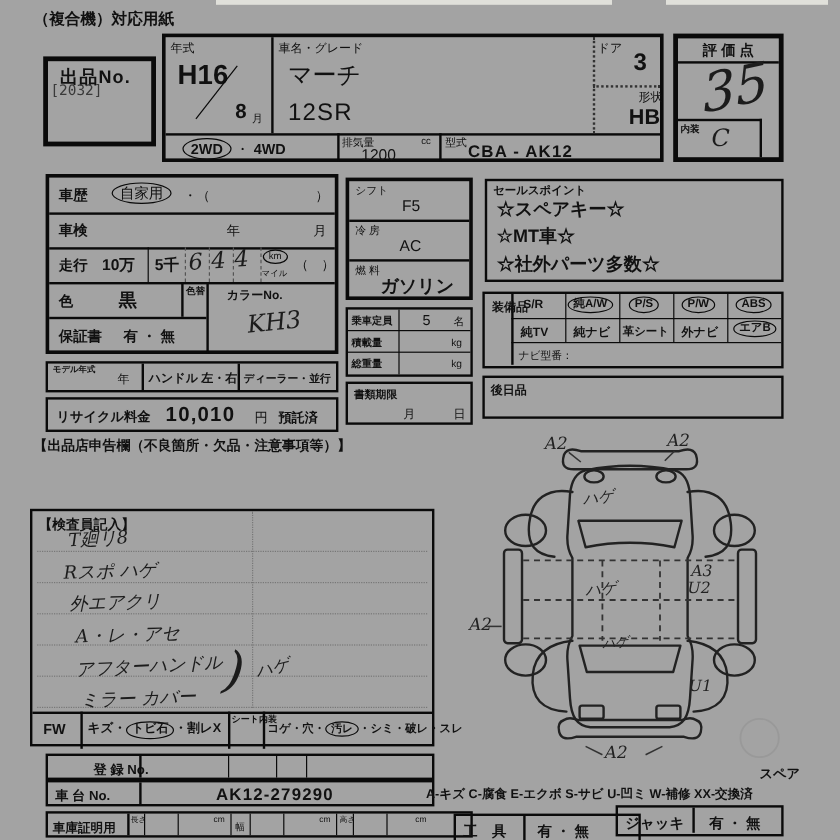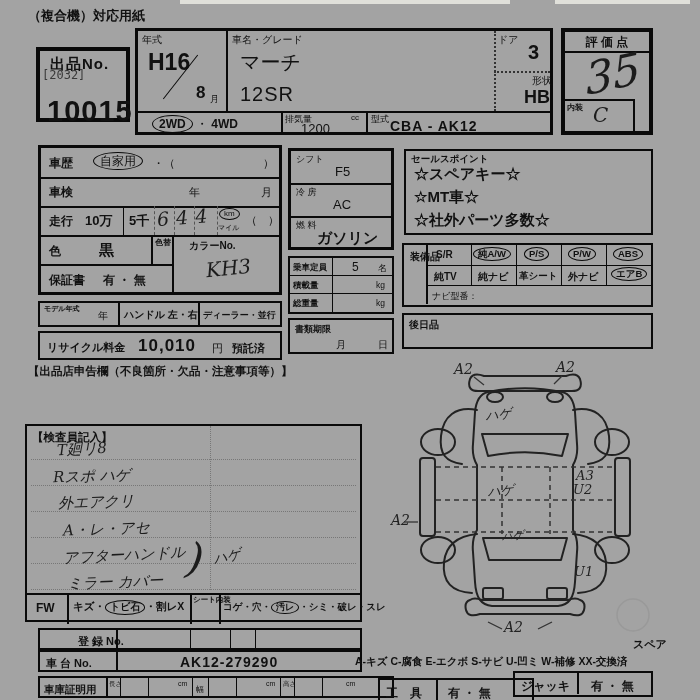--- a/index.html
+++ b/index.html
@@ -25,21 +25,20 @@
 
 <div id="sheet">
 
   <div class="faint" style="left:180px;width:330px;"></div>
   <div class="faint" style="left:555px;width:135px;"></div>
   <div class="abs" style="left:28px;top:7px;font-size:13px;font-weight:600;">（複合機）対応用紙</div>
 
   <div class="box b4" style="left:36px;top:28px;width:94px;height:75px;margin-top:19px;">
     <div class="abs bold" style="left:10px;top:4px;font-size:15px;letter-spacing:1px;">出品No.</div>
     <div class="abs" style="left:2px;top:17px;font-family:'DejaVu Sans Mono',monospace;font-size:12px;color:#3a3a3a;">[2032]</div>
-    <div class="abs bold" style="left:7px;top:44px;font-size:29px;letter-spacing:1px;">10015</div>
   </div>
 
   <div class="box" style="left:135px;top:28px;width:418px;height:107px;border-width:3px;">
     <div class="vdiv" style="left:88px;top:0;height:80px;"></div>
     <div class="hdiv" style="top:80px;"></div>
 
     <div class="abs lbl" style="left:4px;top:2px;">年式</div>
     <div class="abs bold" style="left:10px;top:18px;font-size:23px;">H16</div>
     <div class="abs" style="left:42px;top:18px;height:56px;border-left:1.5px solid #0a0a0a;transform:rotate(38deg);"></div>
     <div class="abs bold" style="left:58px;top:52px;font-size:17px;">8</div>

